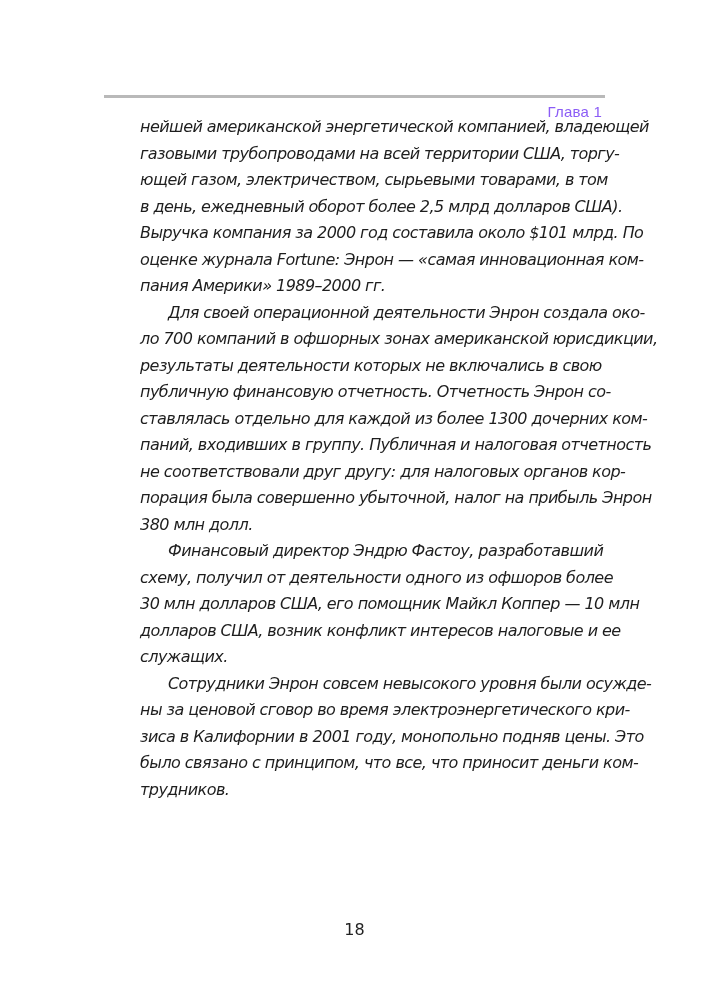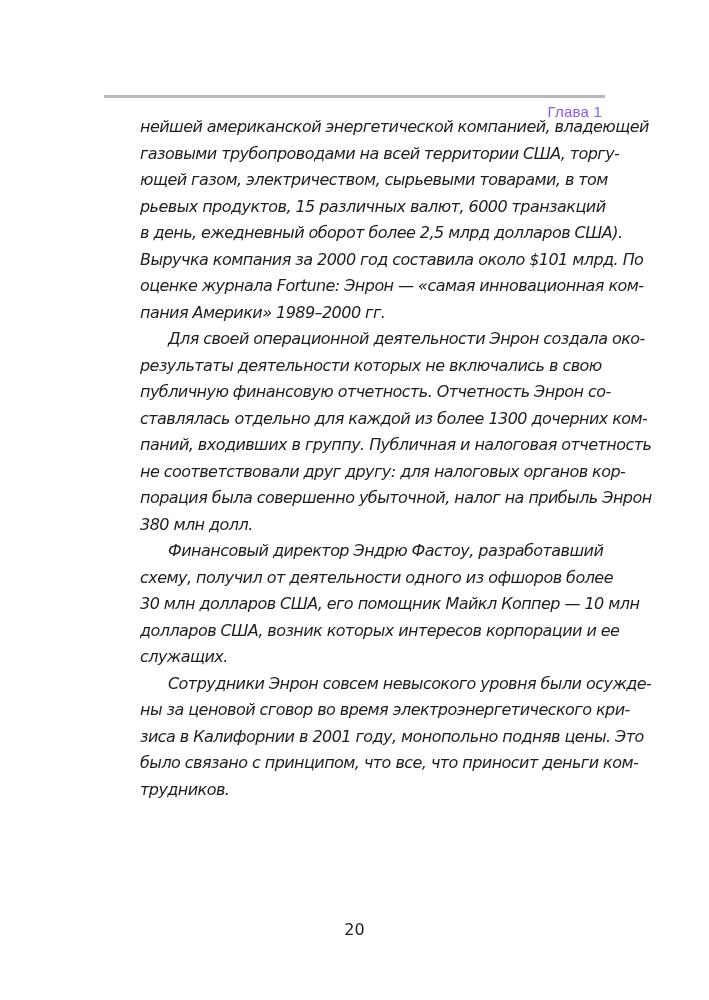--- a/index.html
+++ b/index.html
@@ -73,48 +73,48 @@
 
 <div class="running-head">Глава 1</div>
 <div class="head-rule"></div>
 
 <div class="text-block">
 
   <div>
     <span class="line">нейшей американской энергетической компанией, владеющей</span>
     <span class="line">газовыми трубопроводами на всей территории США, торгу-</span>
     <span class="line">ющей газом, электричеством, сырьевыми товарами, в том</span>
-    <span class="line">рьевых продуктов, 15 различных валют, 6000 транзакций</span>
     <span class="line">в день, ежедневный оборот более 2,5 млрд долларов США).</span>
     <span class="line">Выручка компания за 2000 год составила около $101 млрд. По</span>
     <span class="line">оценке журнала Fortune: Энрон — «самая инновационная ком-</span>
     <span class="line last">пания Америки» 1989–2000 гг.</span>
   </div>
 
   <div>
     <span class="line indent">Для своей операционной деятельности Энрон создала око-</span>
+    <span class="line">ло 700 компаний в офшорных зонах американской юрисдикции,</span>
     <span class="line">результаты деятельности которых не включались в свою</span>
     <span class="line">публичную финансовую отчетность. Отчетность Энрон со-</span>
     <span class="line">ставлялась отдельно для каждой из более 1300 дочерних ком-</span>
     <span class="line">паний, входивших в группу. Публичная и налоговая отчетность</span>
     <span class="line">не соответствовали друг другу: для налоговых органов кор-</span>
     <span class="line">порация была совершенно убыточной, налог на прибыль Энрон</span>
     <span class="line last">380 млн долл.</span>
   </div>
 
   <div>
     <span class="line indent">Финансовый директор Эндрю Фастоу, разработавший</span>
     <span class="line">схему, получил от деятельности одного из офшоров более</span>
     <span class="line">30 млн долларов США, его помощник Майкл Коппер — 10 млн</span>
-    <span class="line">долларов США, возник которых интересов корпорации и ее</span>
+    <span class="line">долларов США, возник конфликт интересов налоговые и ее</span>
     <span class="line last">служащих.</span>
   </div>
 
   <div>
     <span class="line indent">Сотрудники Энрон совсем невысокого уровня были осужде-</span>
     <span class="line">ны за ценовой сговор во время электроэнергетического кри-</span>
     <span class="line">зиса в Калифорнии в 2001 году, монопольно подняв цены. Это</span>
     <span class="line">было связано с принципом, что все, что приносит деньги ком-</span>
     <span class="line last">трудников.</span>
   </div>
 </div>
 
-<div class="page-number">20</div>
+<div class="page-number">18</div>
 
 </body></html>

